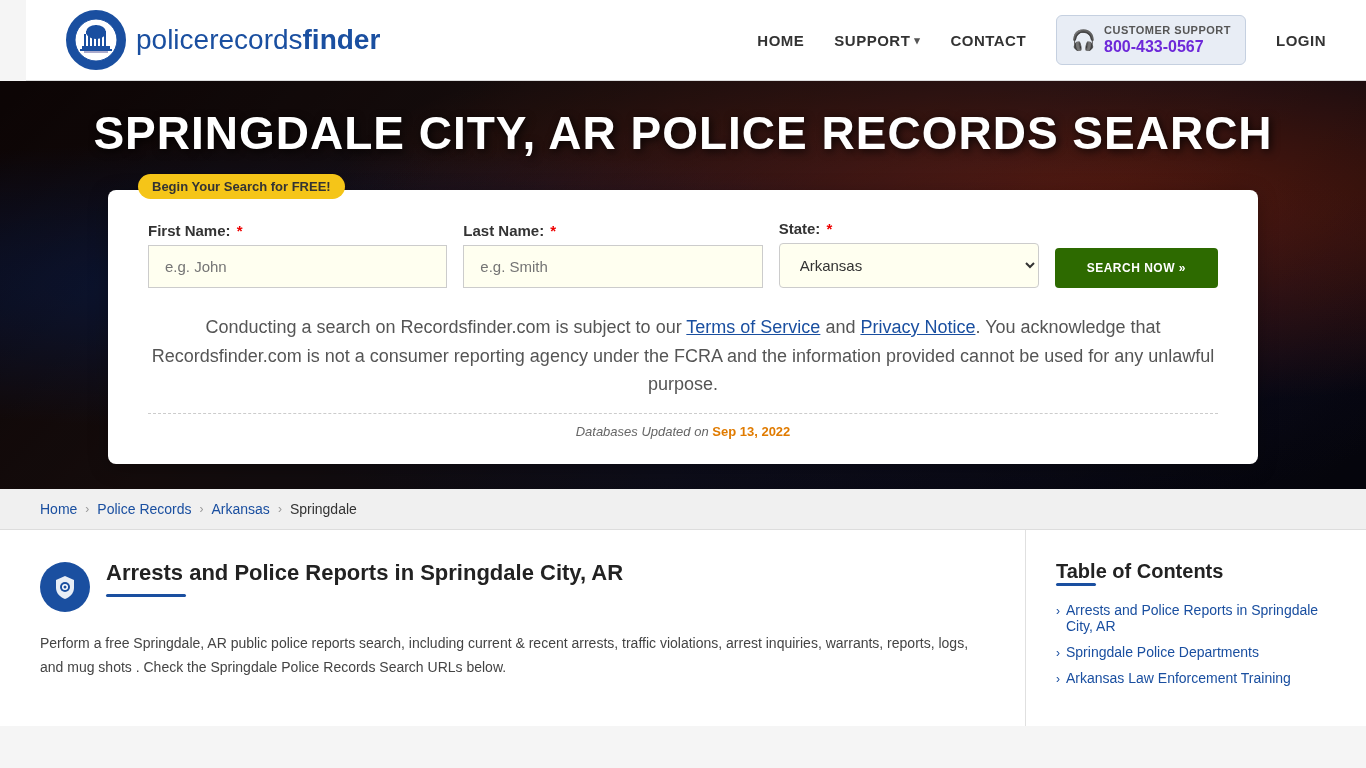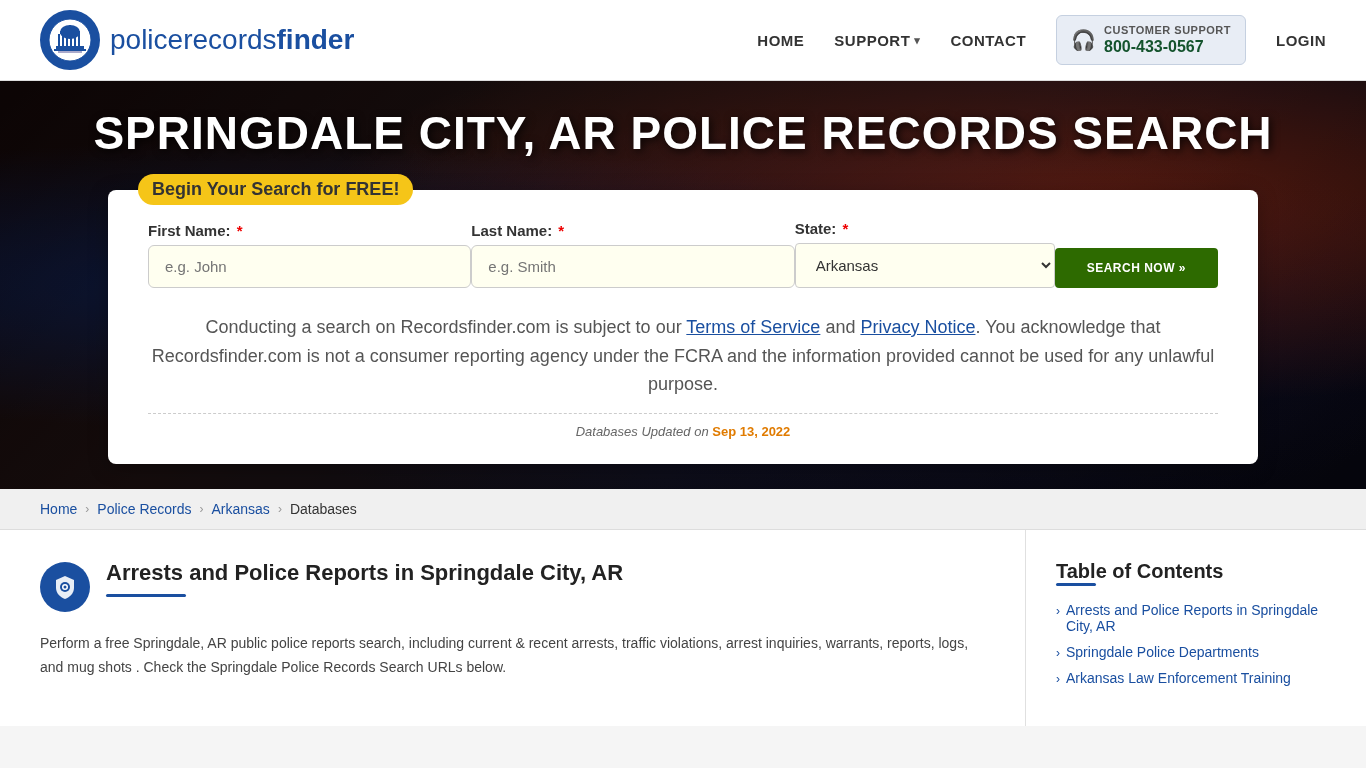--- a/index.html
+++ b/index.html
@@ -8,20 +8,21 @@
     
     .header {
       background: #fff;
       display: flex;
       align-items: center;
       justify-content: space-between;
       padding: 10px 40px;
       border-bottom: 1px solid #ddd;
       position: relative;
       z-index: 10;
+      margin-left: 26px;
     }
     .logo-area {
       display: flex;
       align-items: center;
       gap: 10px;
       text-decoration: none;
     }
     .logo-circle {
       width: 60px;
       height: 60px;
@@ -84,21 +85,21 @@
     }
     .support-label {
       font-size: 11px;
       color: #555;
       font-weight: 700;
       letter-spacing: 0.5px;
     }
     .support-number {
       font-size: 16px;
       font-weight: 700;
-      color: #14532d;
+      color: #6d28d9;
     }
     .login-btn {
       font-size: 15px;
       font-weight: 700;
       color: #333;
       text-decoration: none;
       cursor: pointer;
     }
 
     
@@ -145,48 +146,49 @@
       position: relative;
       z-index: 2;
       box-shadow: 0 4px 20px rgba(0,0,0,0.3);
     }
     .begin-badge {
       position: absolute;
       top: -16px;
       left: 30px;
       background: #f5c518;
       color: #333;
-      font-size: 18px;
+      font-size: 13px;
       font-weight: 700;
       padding: 5px 14px;
       border-radius: 20px;
     }
     .search-fields {
       display: flex;
+      gap: 16px;
       align-items: flex-end;
       margin-bottom: 16px;
     }
     .field-group {
       display: flex;
       flex-direction: column;
       gap: 6px;
     }
     .field-group.flex1 { flex: 1; }
     .field-label {
       font-size: 15px;
       font-weight: 600;
       color: #333;
     }
     .field-label .required {
       color: #e00;
       margin-left: 2px;
     }
     .field-input {
       border: 1px solid #ccc;
-      border-radius: 6px;
+      border-radius: 0;
       padding: 12px 16px;
       font-size: 15px;
       background: #fffff0;
       color: #701a75;
       width: 100%;
       outline: none;
     }
     .field-select {
       border: 1px solid #ccc;
       border-radius: 4px;
@@ -455,21 +457,21 @@
   </div>
 </section>
 
 <nav class="breadcrumb">
   <a href="#">Home</a>
   <span class="breadcrumb-sep">›</span>
   <a href="#">Police Records</a>
   <span class="breadcrumb-sep">›</span>
   <a href="#">Arkansas</a>
   <span class="breadcrumb-sep">›</span>
-  <span>Databases</span>
+  <span>Springdale</span>
 </nav>
 
 <div class="main-content">
 
   <main class="content-left">
     <div class="article-header">
       <div class="article-icon">
         <svg viewBox="0 0 26 26" xmlns="http://www.w3.org/2000/svg">
 
           <path d="M13 2 L22 6 L22 14 C22 19 18 23 13 25 C8 23 4 19 4 14 L4 6 Z" fill="white" opacity="0.9"></path>

